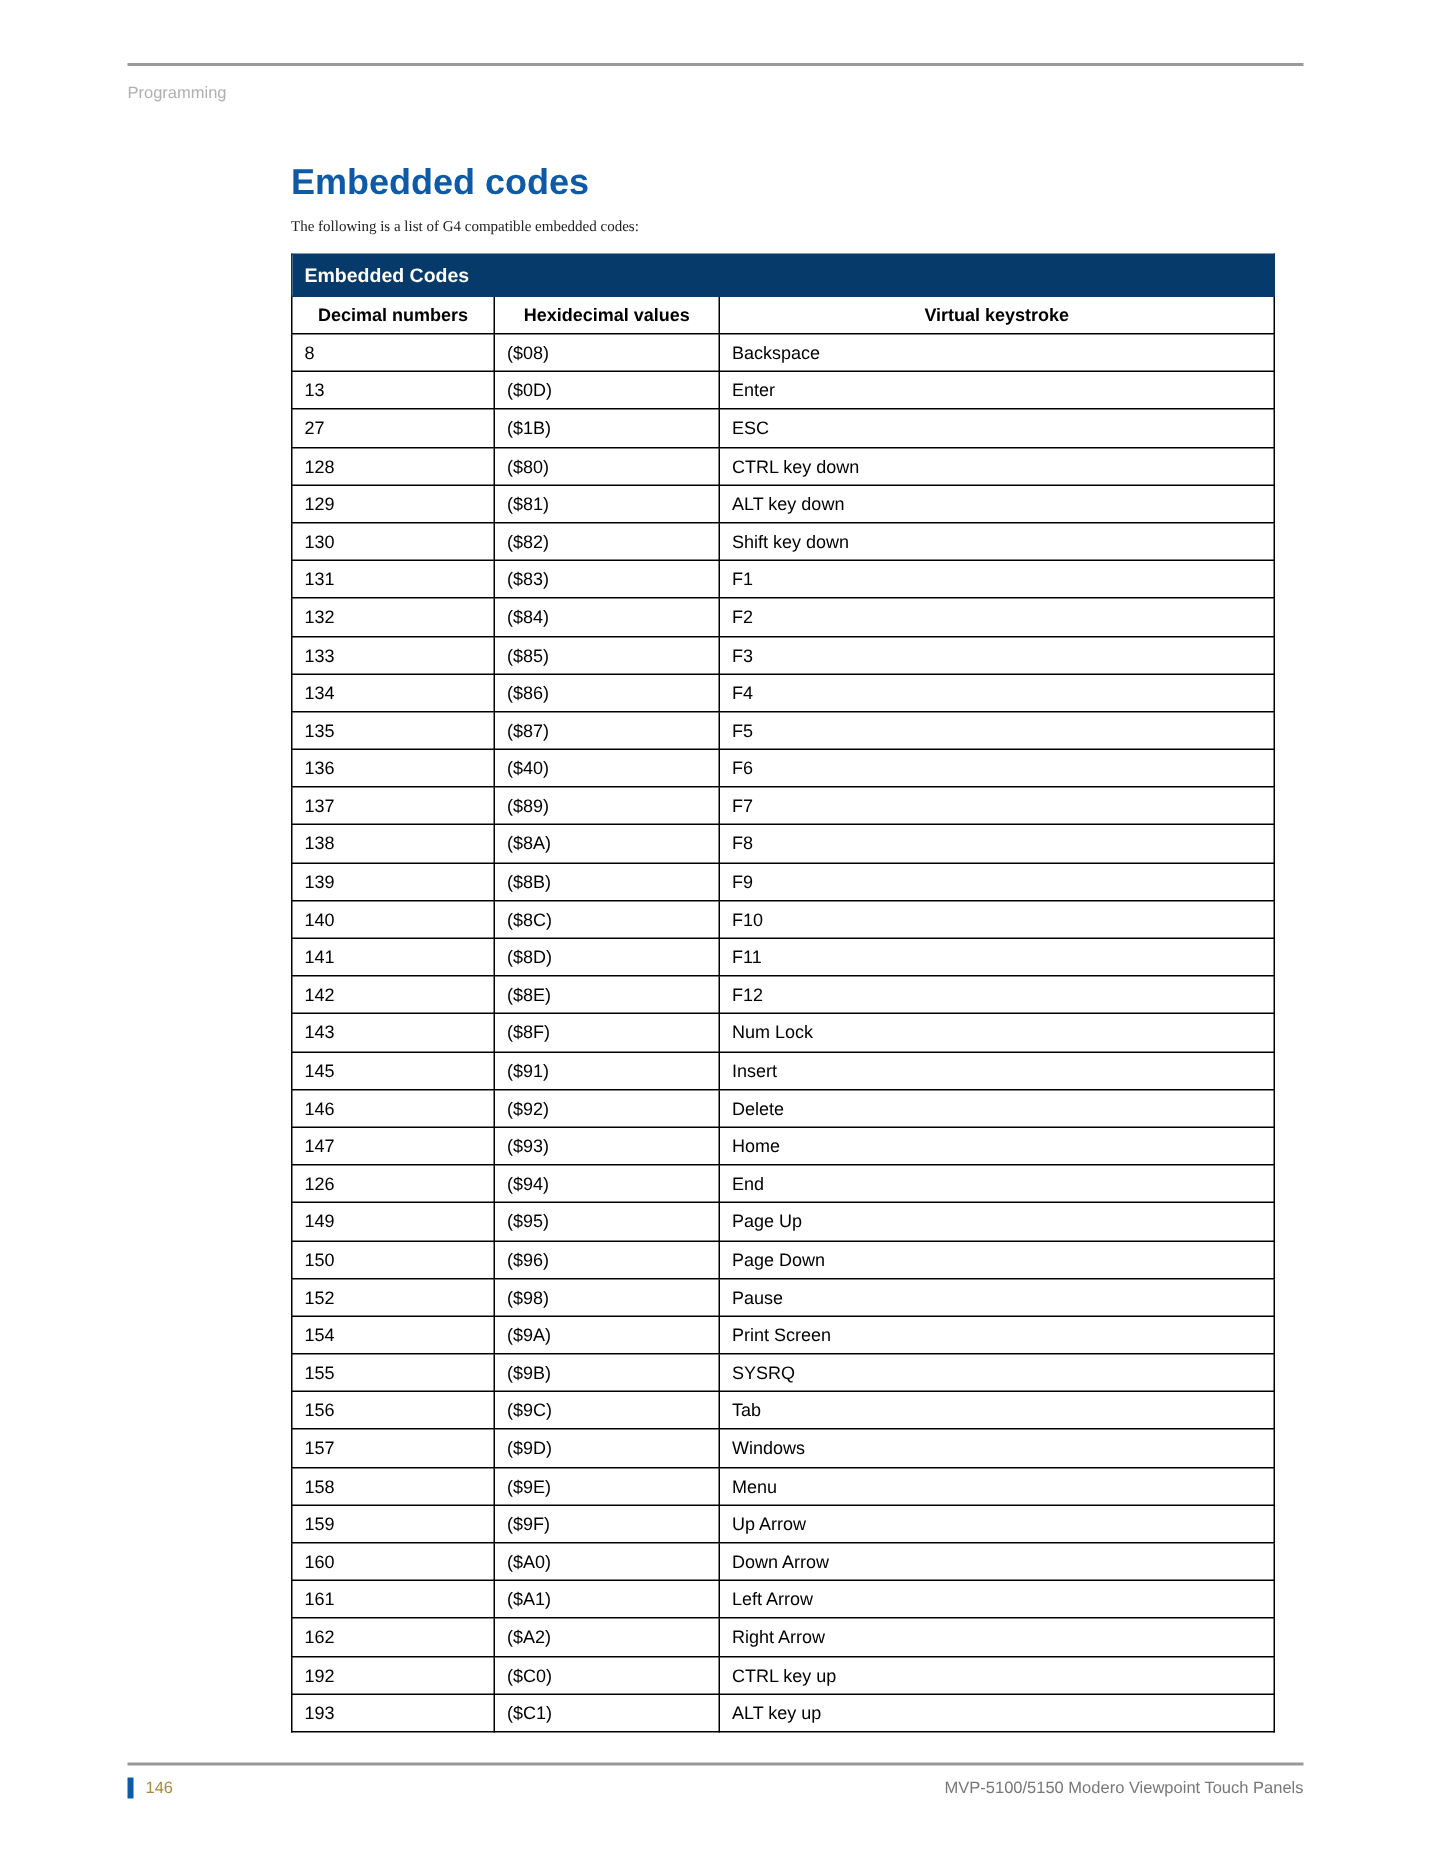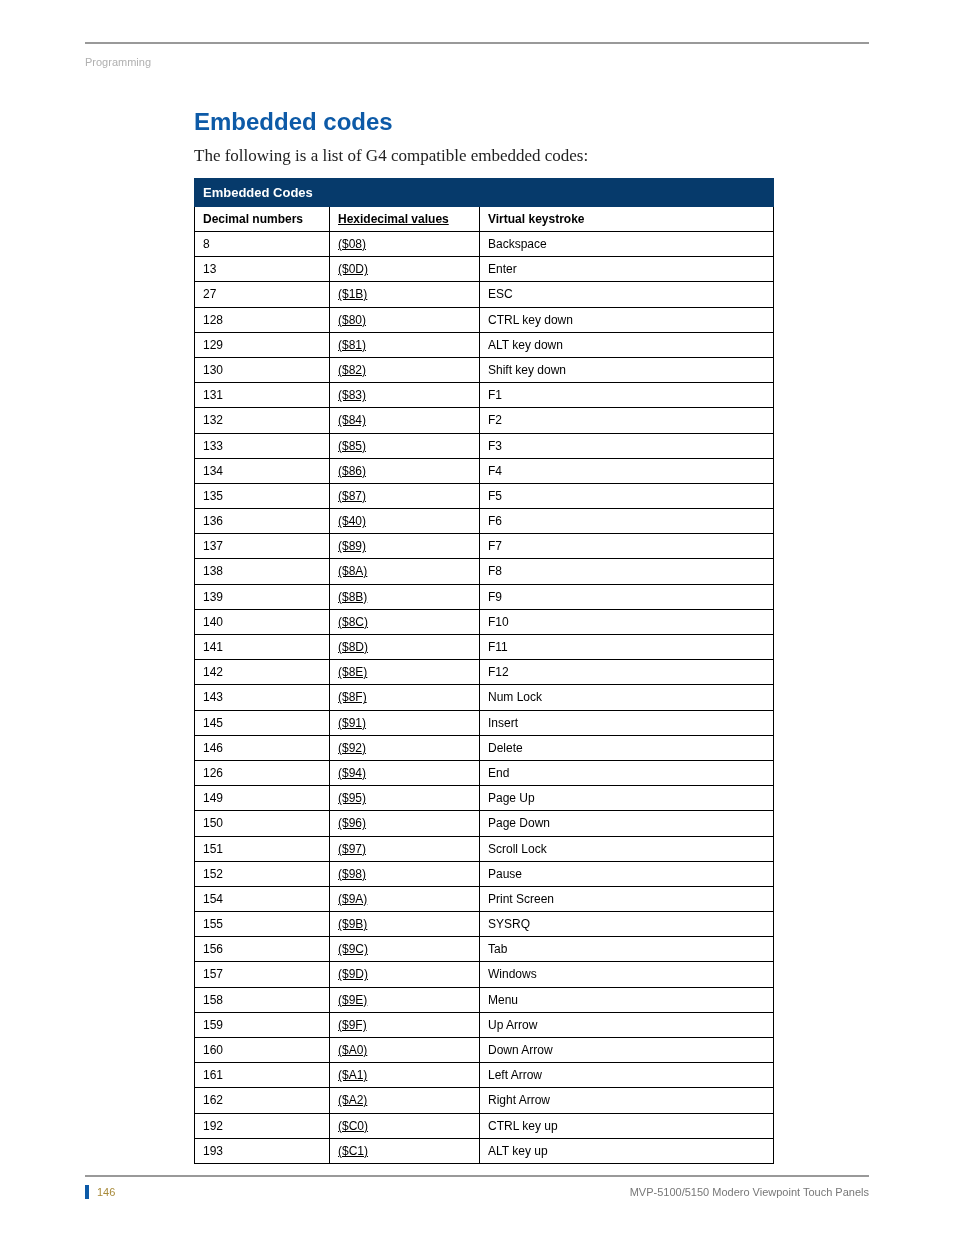--- a/index.html
+++ b/index.html
@@ -22,32 +22,32 @@
       position: absolute;
       top: 56px;
       left: 85px;
       font-size: 11px;
       color: #b0b0b0;
     }
     .content {
       position: absolute;
       top: 108px;
       left: 194px;
-      width: 580px;
+      width: 656px;
     }
     .section-title {
       font-family: Arial, Helvetica, sans-serif;
       font-size: 24px;
       font-weight: bold;
       color: #0d5aa7;
       margin-bottom: 10px;
     }
     .intro-text {
       font-family: Georgia, 'Times New Roman', serif;
-      font-size: 17px;
+      font-size: 10px;
       color: #222;
       margin-bottom: 12px;
     }
     table.codes {
       width: 100%;
       border-collapse: collapse;
       font-size: 12px;
       color: #000;
     }
     table.codes th.table-title {
@@ -55,34 +55,34 @@
       color: #fff;
       text-align: left;
       font-weight: bold;
       font-size: 13px;
       padding: 6px 8px;
       border: 1px solid #063a6b;
     }
     table.codes th.col-head {
       background: #fff;
       color: #000;
-      text-align: left;
+      text-align: center;
       font-weight: bold;
       font-size: 12px;
       padding: 5px 8px;
       border: 1px solid #000;
     }
     table.codes td {
       border: 1px solid #000;
       padding: 4px 8px;
       font-size: 12px;
       line-height: 1.35;
     }
     .col-dec { width: 135px; }
-    .col-hex { width: 150px; text-decoration: underline; }
+    .col-hex { width: 150px; }
     .col-vk  { }
     .footer {
       position: absolute;
       bottom: 36px;
       left: 85px;
       right: 85px;
     }
     .footer-rule {
       height: 2px;
       background: #999;
@@ -233,38 +233,38 @@
           <td class="col-dec">145</td>
           <td class="col-hex">($91)</td>
           <td class="col-vk">Insert</td>
         </tr>
         <tr>
           <td class="col-dec">146</td>
           <td class="col-hex">($92)</td>
           <td class="col-vk">Delete</td>
         </tr>
         <tr>
+          <td class="col-dec">147</td>
+          <td class="col-hex">($93)</td>
+          <td class="col-vk">Home</td>
+        </tr>
+        <tr>
           <td class="col-dec">126</td>
           <td class="col-hex">($94)</td>
           <td class="col-vk">End</td>
         </tr>
         <tr>
           <td class="col-dec">149</td>
           <td class="col-hex">($95)</td>
           <td class="col-vk">Page Up</td>
         </tr>
         <tr>
           <td class="col-dec">150</td>
           <td class="col-hex">($96)</td>
           <td class="col-vk">Page Down</td>
-        </tr>
-        <tr>
-          <td class="col-dec">151</td>
-          <td class="col-hex">($97)</td>
-          <td class="col-vk">Scroll Lock</td>
         </tr>
         <tr>
           <td class="col-dec">152</td>
           <td class="col-hex">($98)</td>
           <td class="col-vk">Pause</td>
         </tr>
         <tr>
           <td class="col-dec">154</td>
           <td class="col-hex">($9A)</td>
           <td class="col-vk">Print Screen</td>

